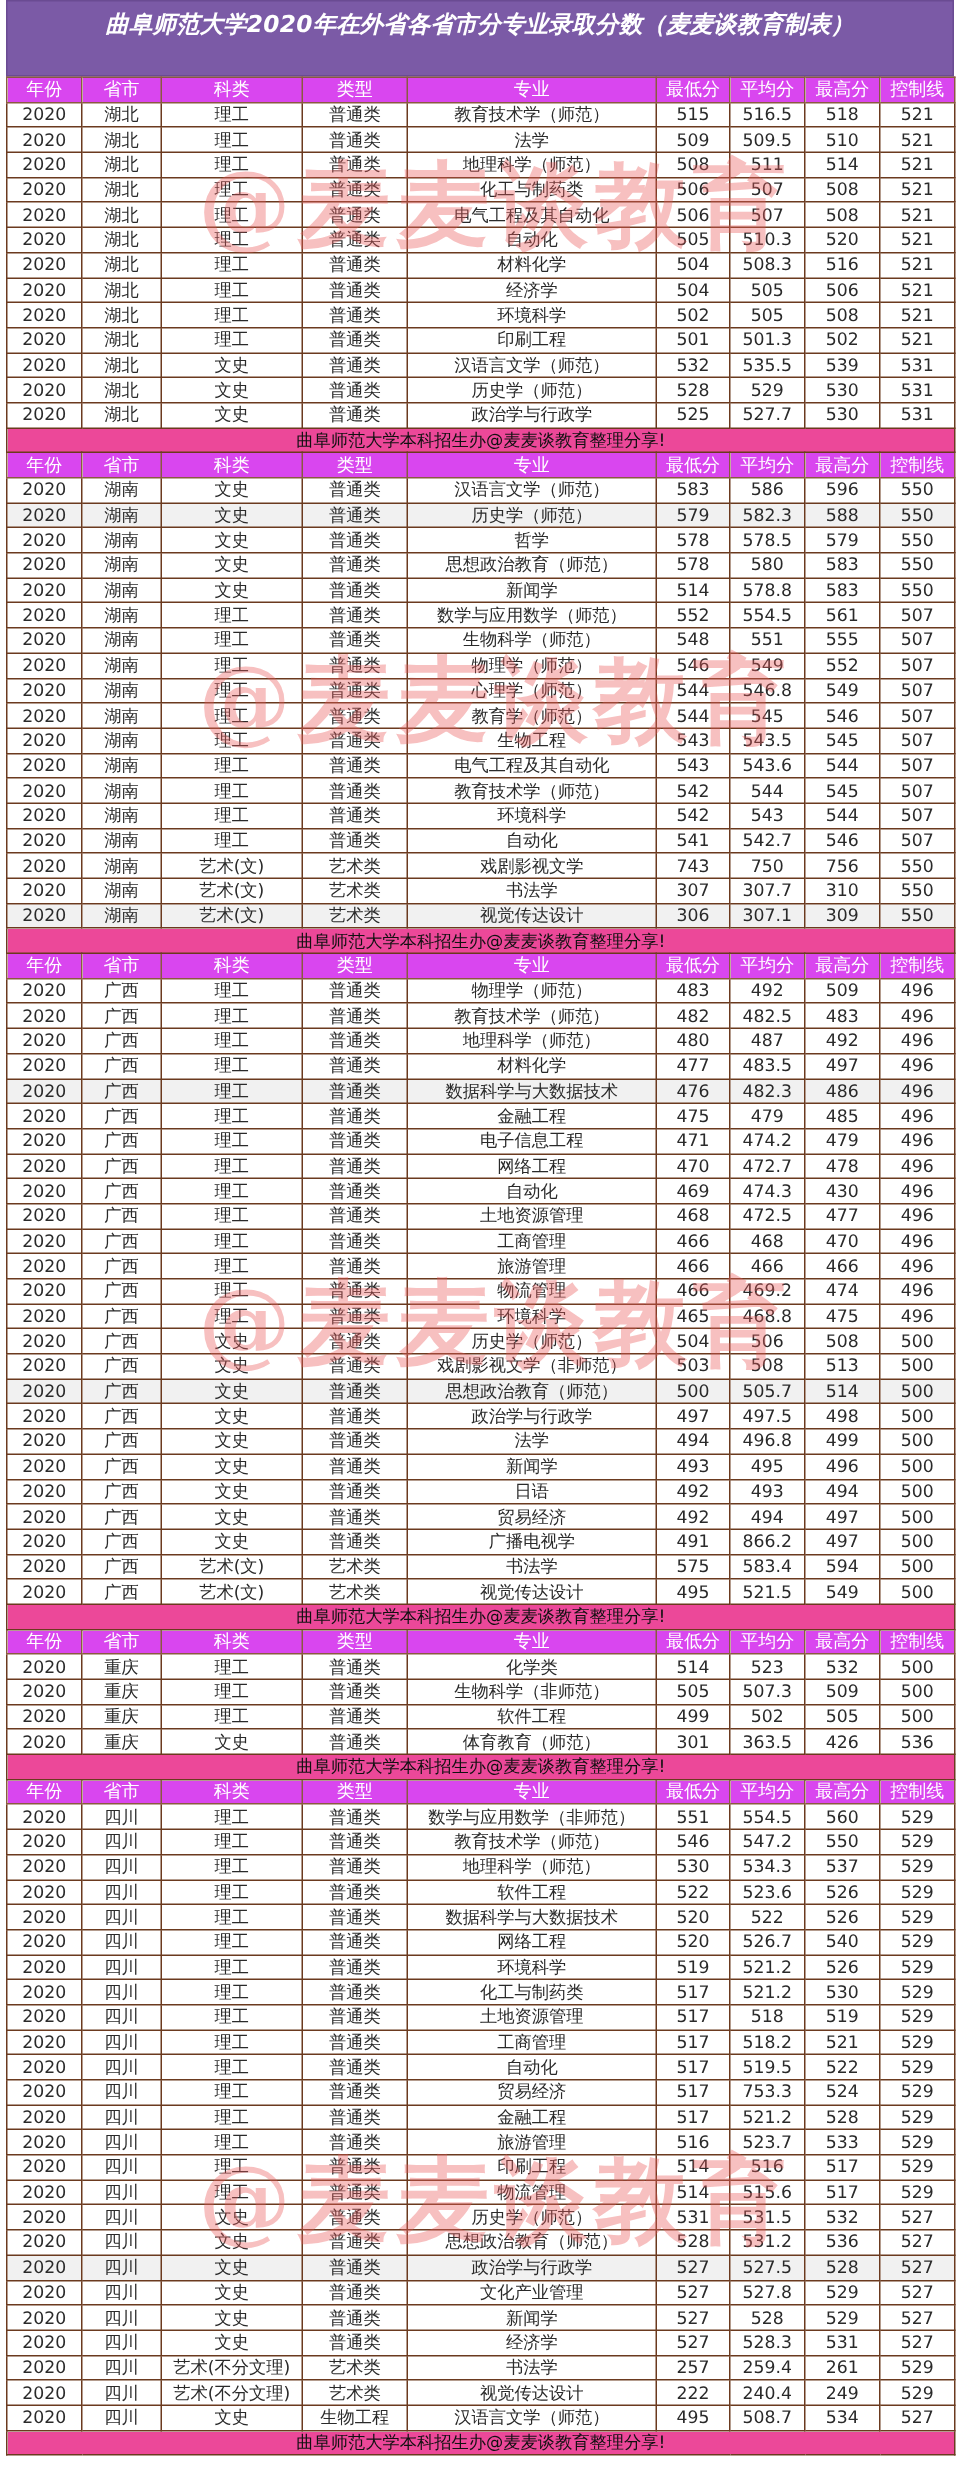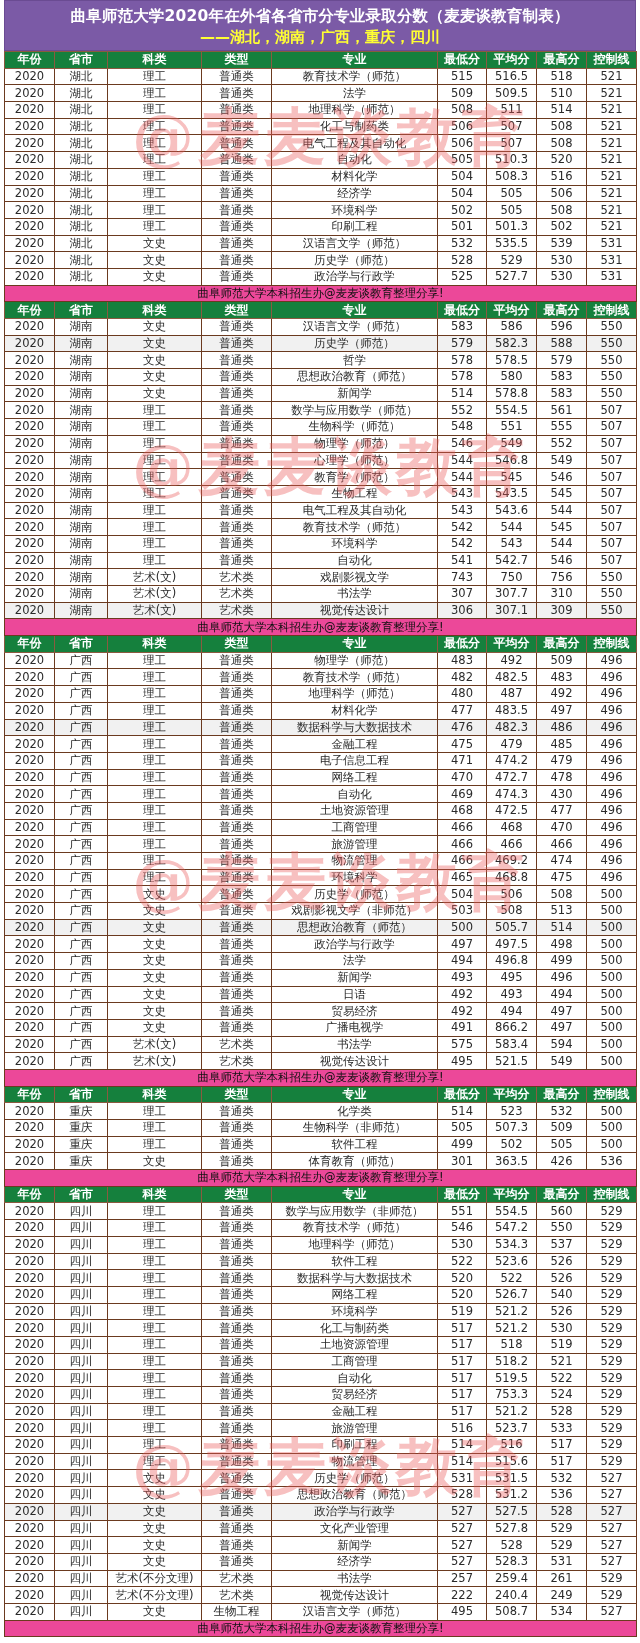--- a/index.html
+++ b/index.html
@@ -1,35 +1,34 @@
 <!DOCTYPE html>
 <html><head>
 <meta charset="utf-8">
 <style>
   html,body{margin:0;padding:0;background:#ffffff;}
   body{width:640px;height:1643px;overflow:hidden;position:relative;font-family:"DejaVu Sans","Liberation Sans",sans-serif;}
   .wrap{position:absolute;left:4px;top:0;width:632px;}
   .title{background:#7b5aa6;height:51px;text-align:center;color:#fff;border:1px solid #6a4b92;box-sizing:border-box;}
-  .title .t1{font-size:15.5px;font-weight:bold;padding-top:5px;line-height:20px;letter-spacing:0.2px;}
+  .title .t1{font-size:15.5px;font-weight:bold;padding-top:5px;line-height:20px;letter-spacing:0.2px;font-style:italic;}
   .title .t2{font-size:15px;font-weight:bold;color:#ffff33;line-height:22px;}
   table{border-collapse:collapse;width:632px;table-layout:fixed;}
   td,th{border:1px solid #6b3a1f;height:15.7px;padding:0;text-align:center;font-size:11.5px;line-height:15px;white-space:nowrap;overflow:hidden;color:#2a2a2a;}
-  th{background:#15803d;color:#ffffff;font-weight:bold;font-size:12px;border-color:#8a5a40;}
+  th{background:#d946ef;color:#ffffff;font-weight:normal;font-size:12px;border-color:#8a5a40;}
   tr.data td{background:#ffffff;}
   tr.alt td{background:#f1f1f1;}
   tr.banner td{background:#ec4899;color:#111;font-size:11.5px;border-color:#6b3a1f;}
   .wm{position:absolute;left:132px;font-size:62px;font-weight:bold;color:rgba(235,90,90,0.38);letter-spacing:4px;pointer-events:none;white-space:nowrap;font-family:"DejaVu Serif",serif;}
 </style>
 </head>
 <body>
 
 <div class="wrap">
   <div class="title">
     <div class="t1">曲阜师范大学2020年在外省各省市分专业录取分数（麦麦谈教育制表）</div>
-    <div class="t2">——湖北，湖南，广西，重庆，四川</div>
   </div>
   <table>
     <colgroup>
       <col style="width:50px">
         <col style="width:53px">
         <col style="width:94px">
         <col style="width:70px">
       <col style="width:166px">
         <col style="width:49px">
         <col style="width:50px">

